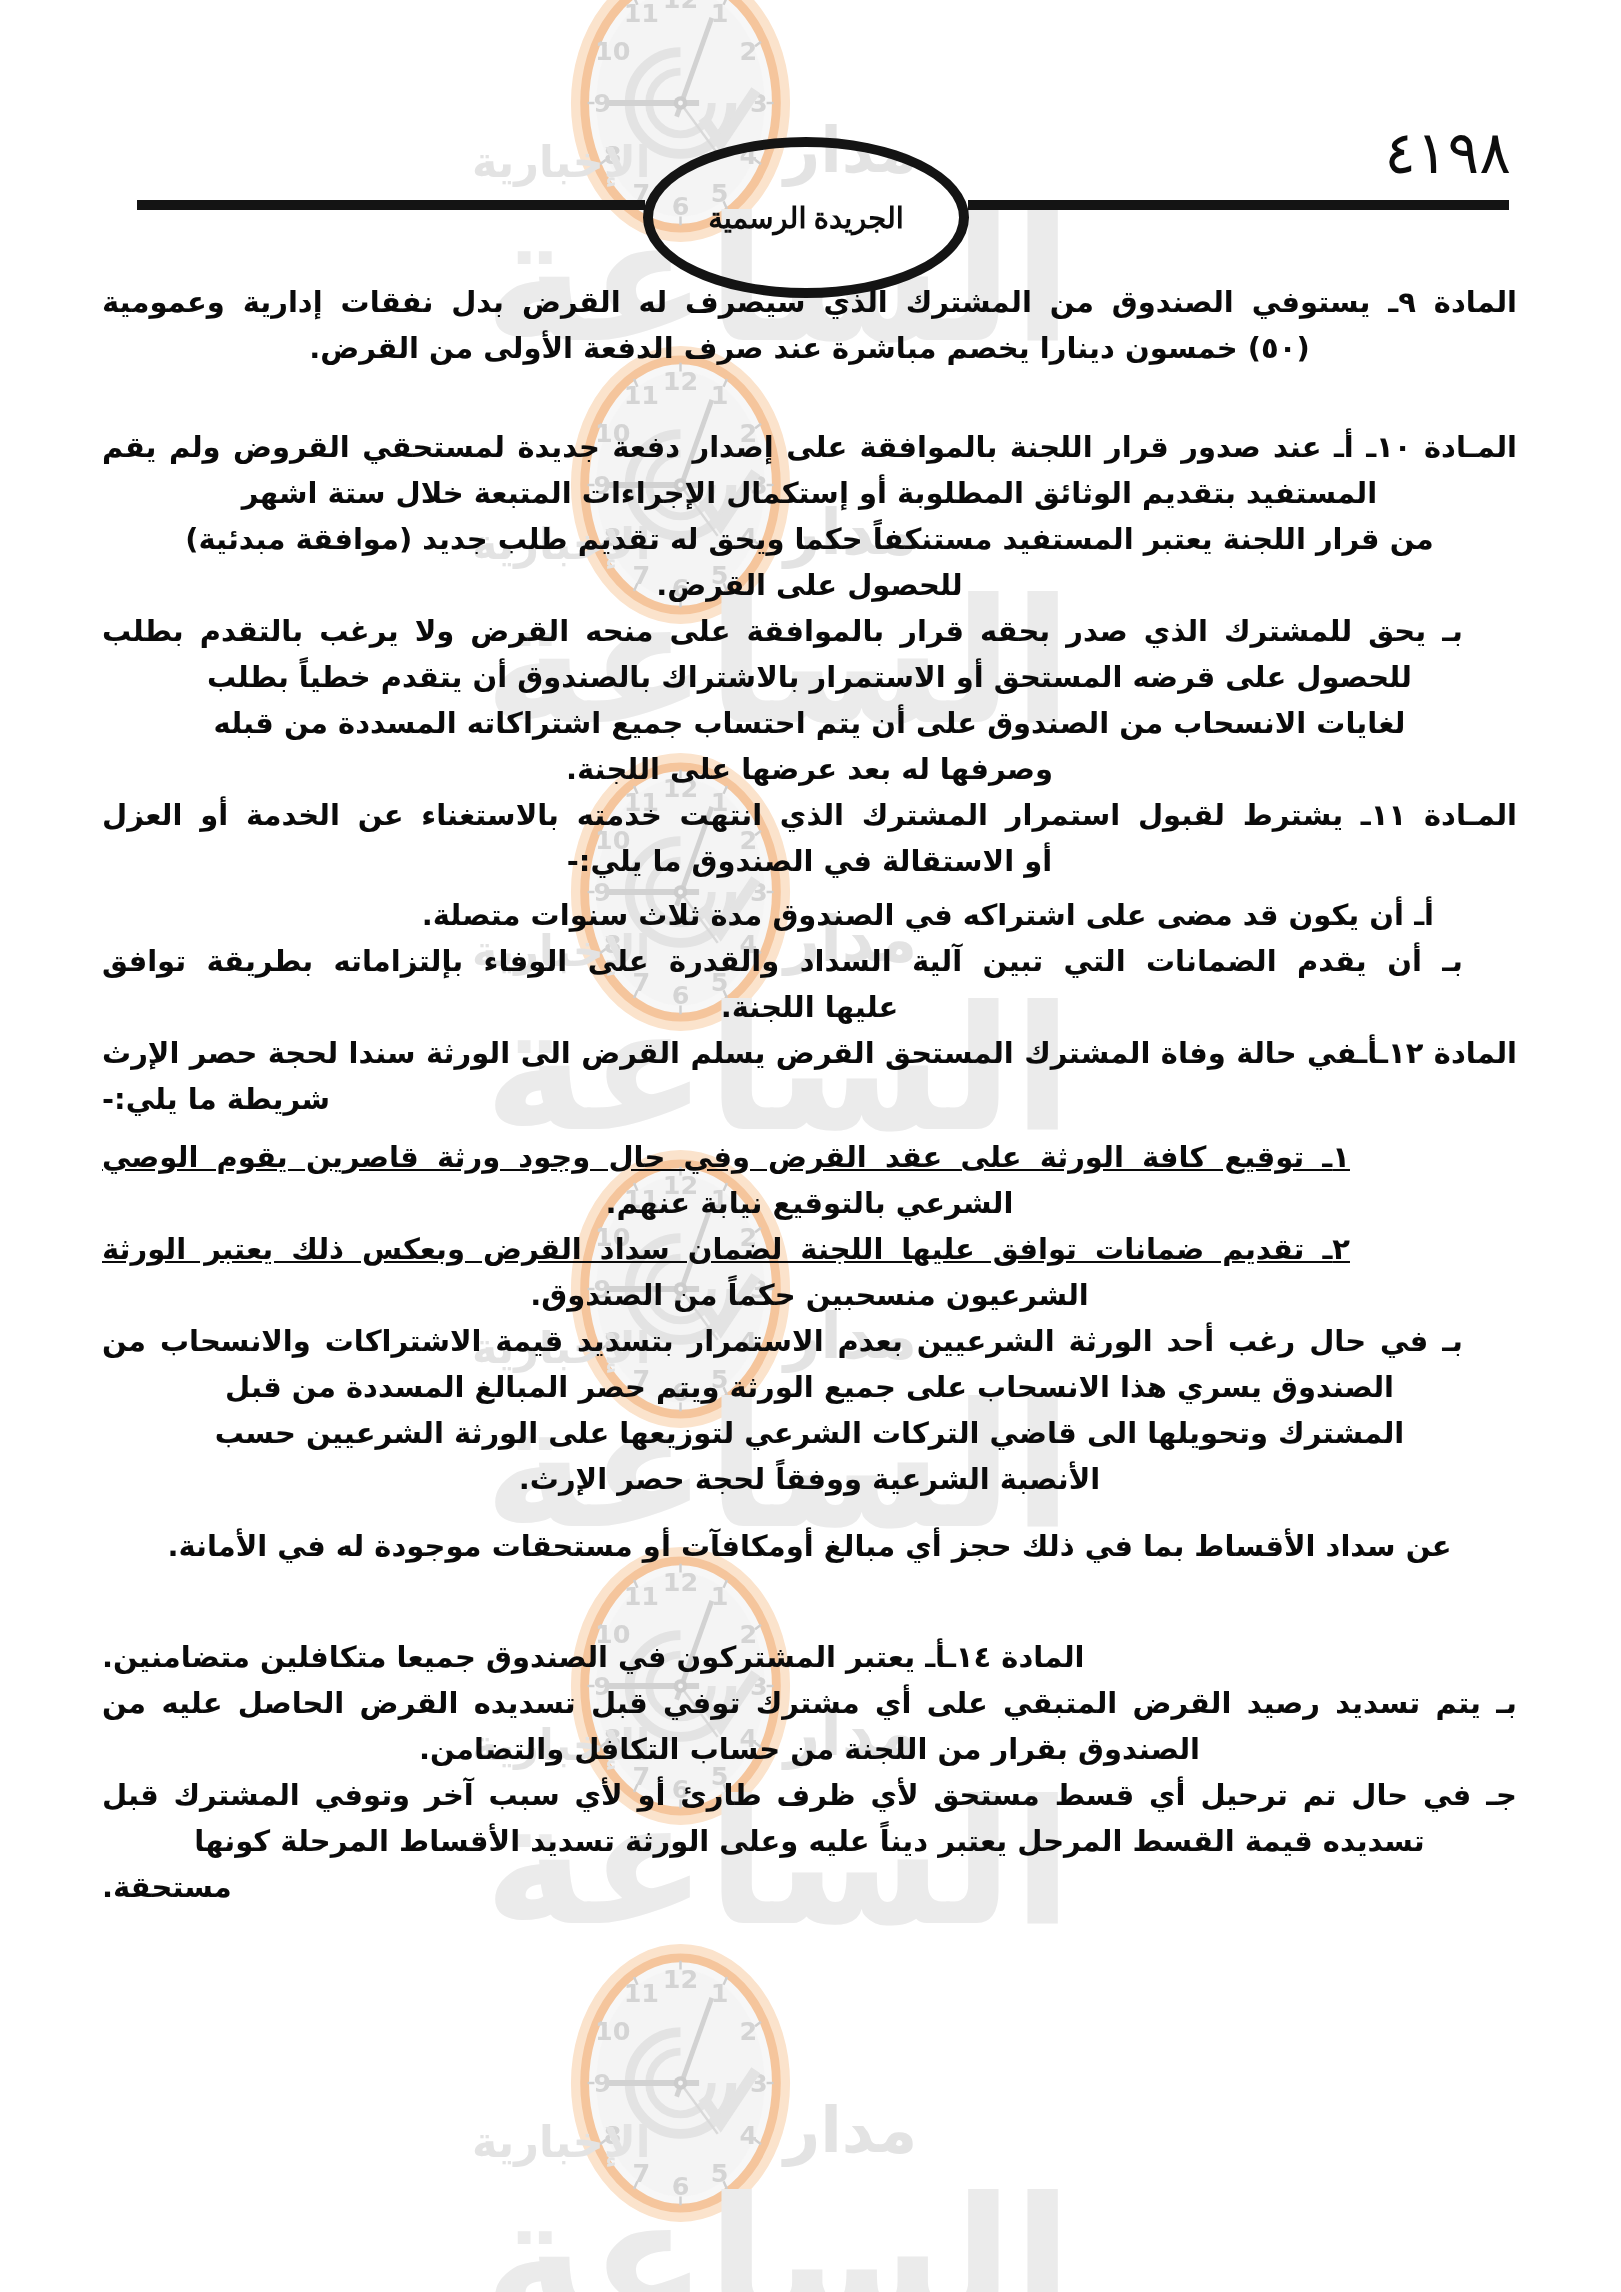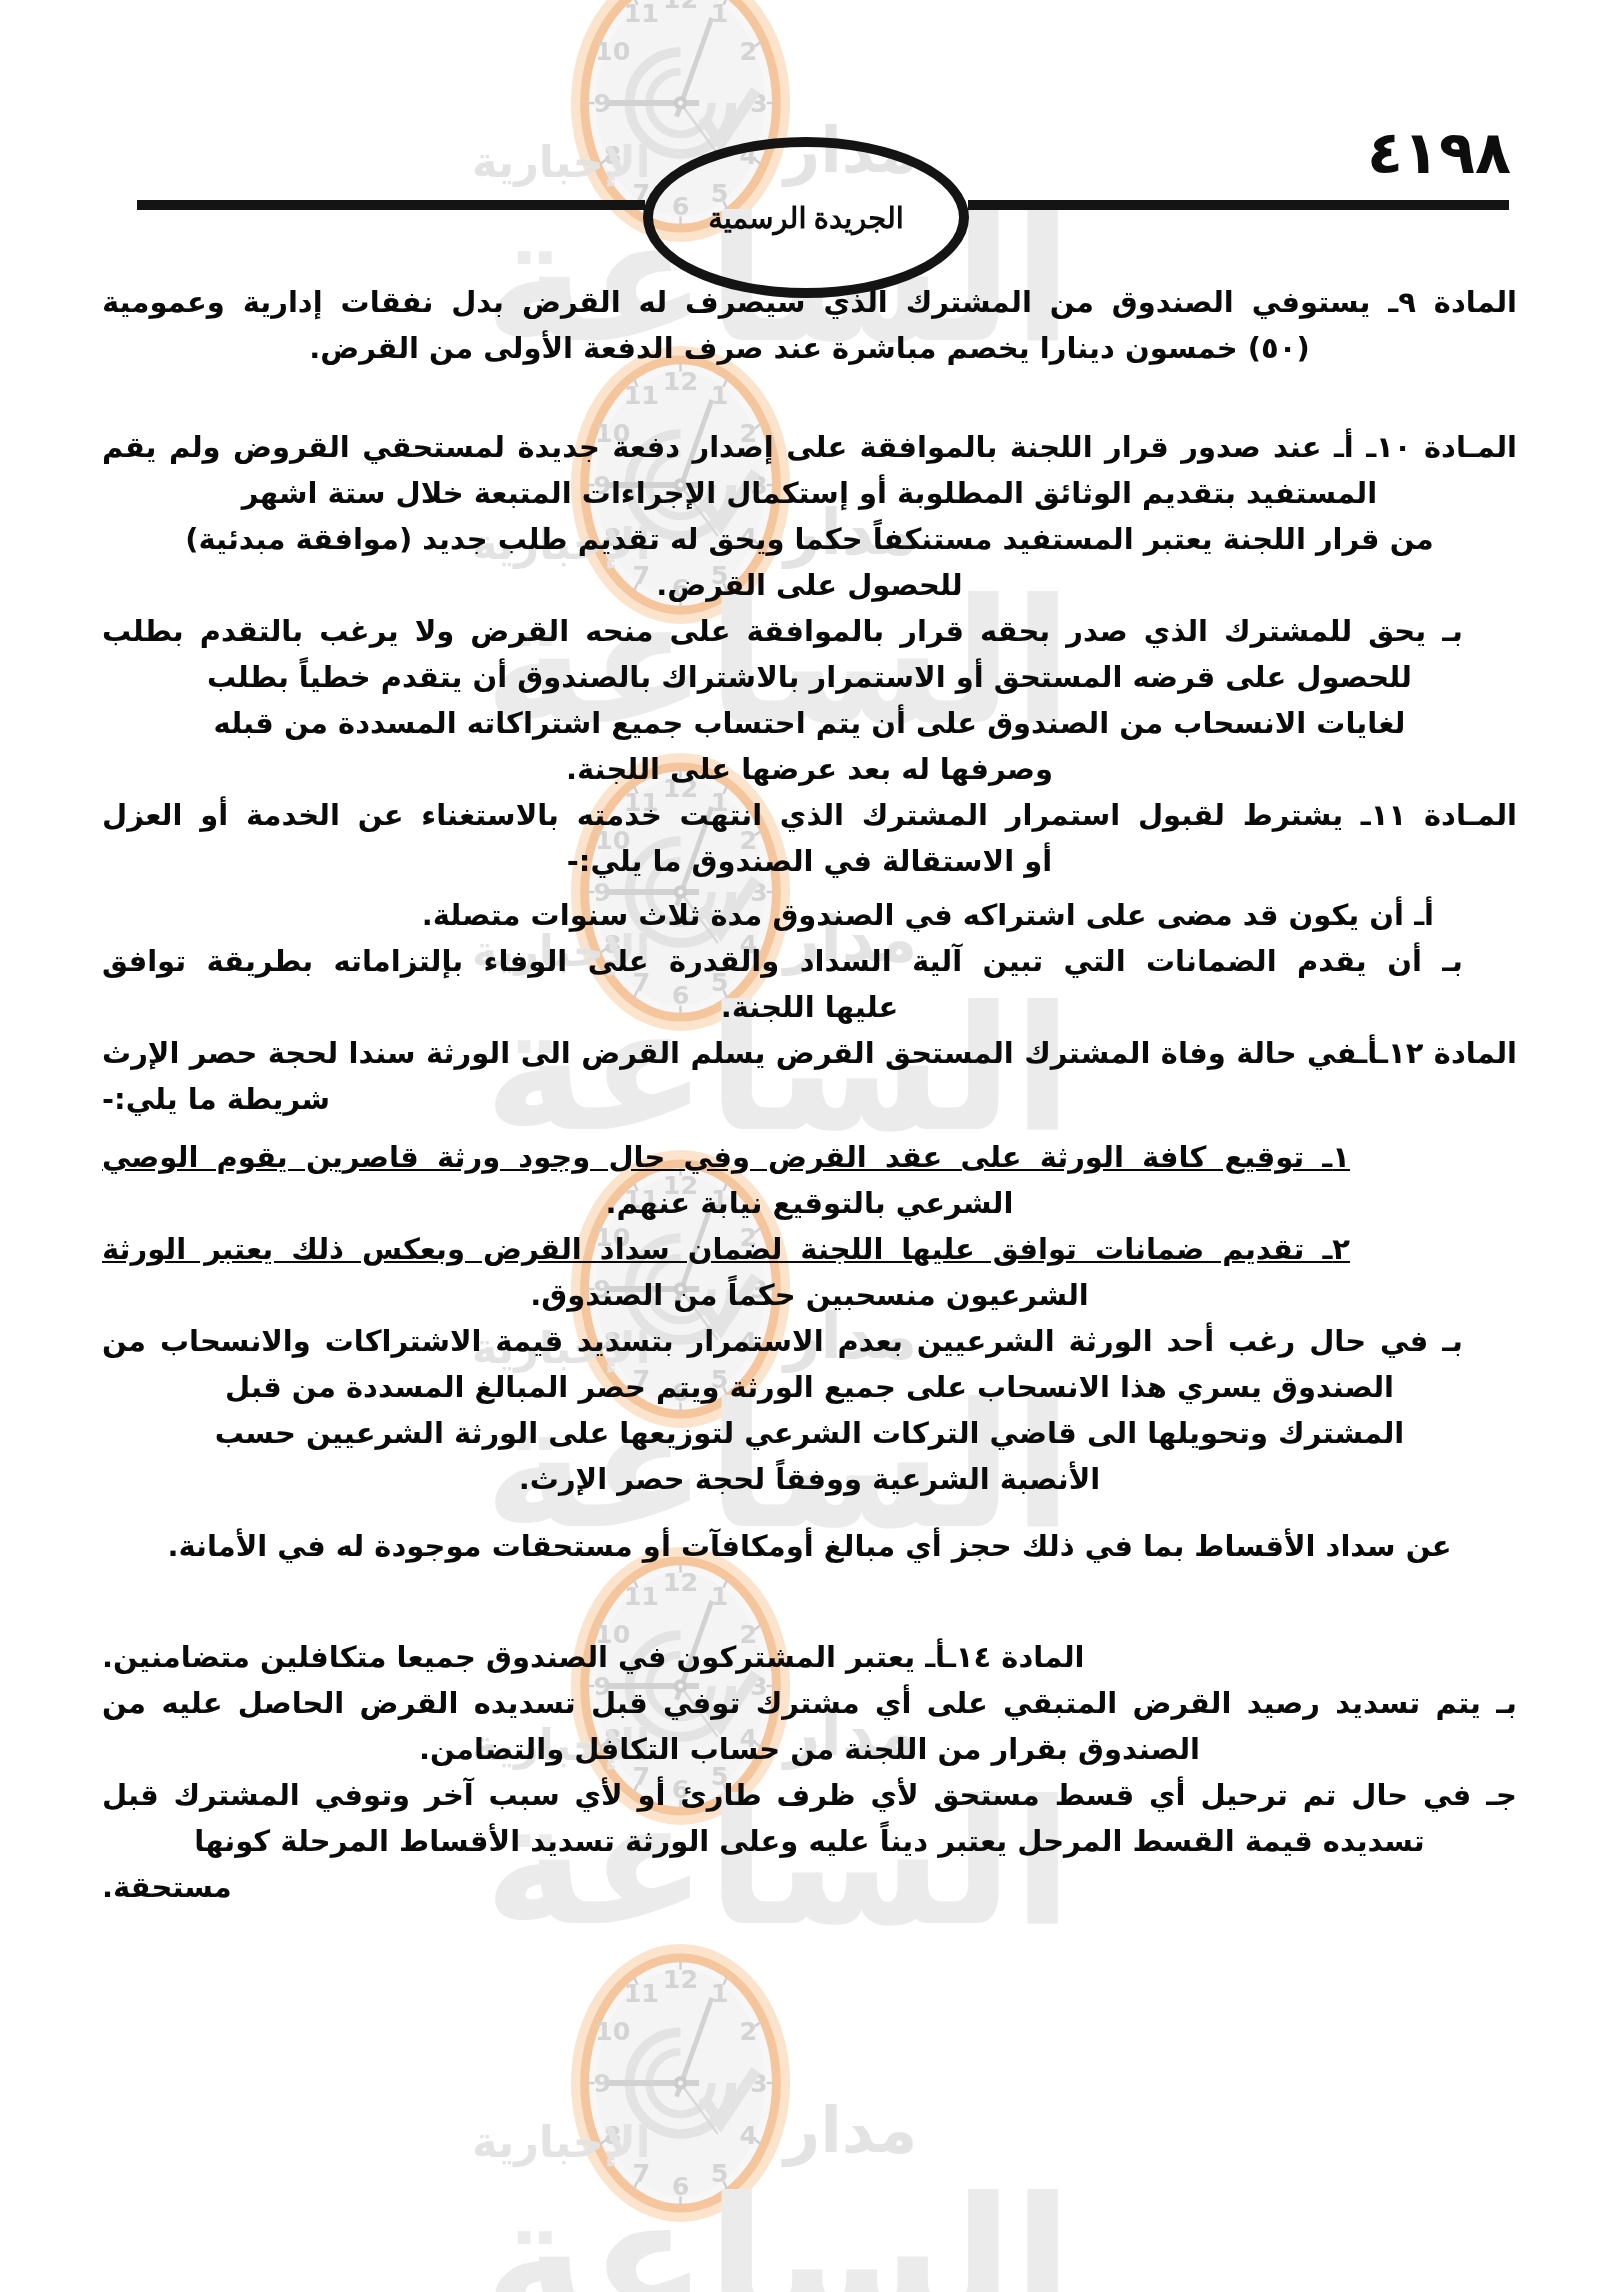--- a/index.html
+++ b/index.html
@@ -14,21 +14,21 @@
   .wm-tile{position:absolute;width:608px;height:461px;}
   .wm-clock{position:absolute;left:147px;top:0;}
   .wm-word{position:absolute;font-weight:bold;white-space:nowrap;direction:rtl;}
   .wm-madar{left:363px;top:153px;font-size:63px;color:#e3e3e3;}
   .wm-akhbaria{left:51px;top:176px;font-size:43px;color:#e3e3e3;}
   .wm-alsaa{left:63px;top:233px;font-size:173px;line-height:1;color:#ebebeb;letter-spacing:2.9px;}
 
   
   .pagenum{
     position:absolute;top:118px;right:110px;z-index:2;
-    font-size:59px;font-weight:bold;color:#0d0d0d;
+    font-size:59px;font-weight:normal;color:#0d0d0d;
   }
   .rule{position:absolute;top:200px;height:9.8px;background:#141414;z-index:1;}
   .rule-left{left:137px;width:508px;}
   .rule-right{left:968px;width:541px;}
   .title-ellipse{
     position:absolute;left:643px;top:137px;width:306px;height:141px;
     border:10.8px solid #141414;border-radius:50%;z-index:2;background:transparent;
     display:flex;align-items:center;justify-content:center;font-family:Liberation Serif, serif;
   }
   .title-ellipse span{font-size:29px;font-weight:bold;color:#0d0d0d;}

